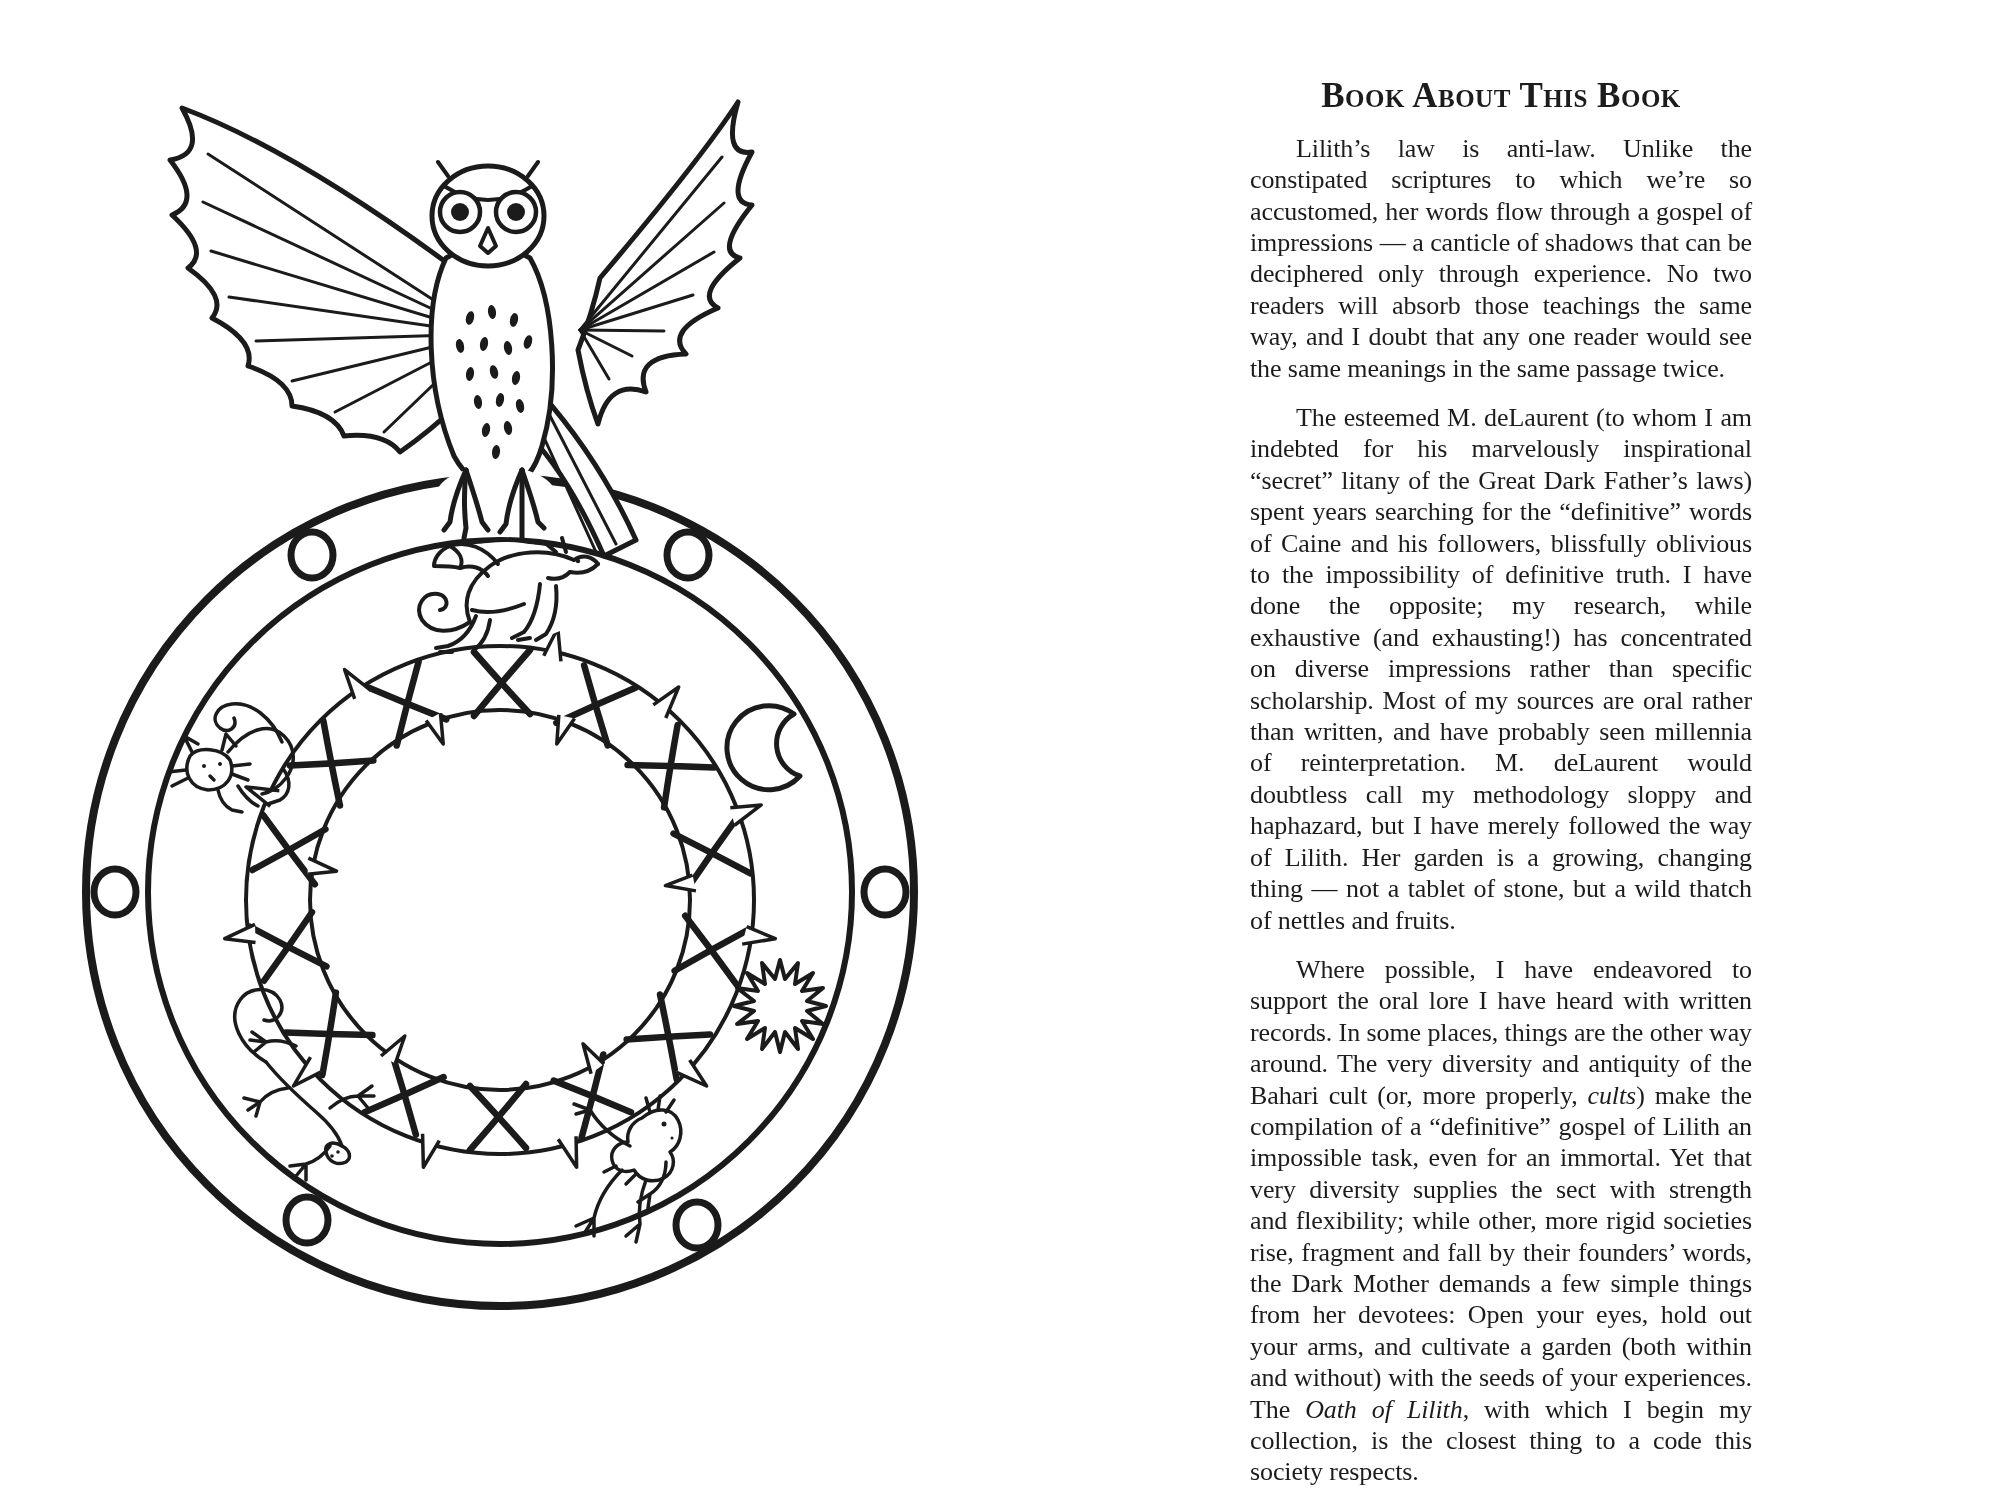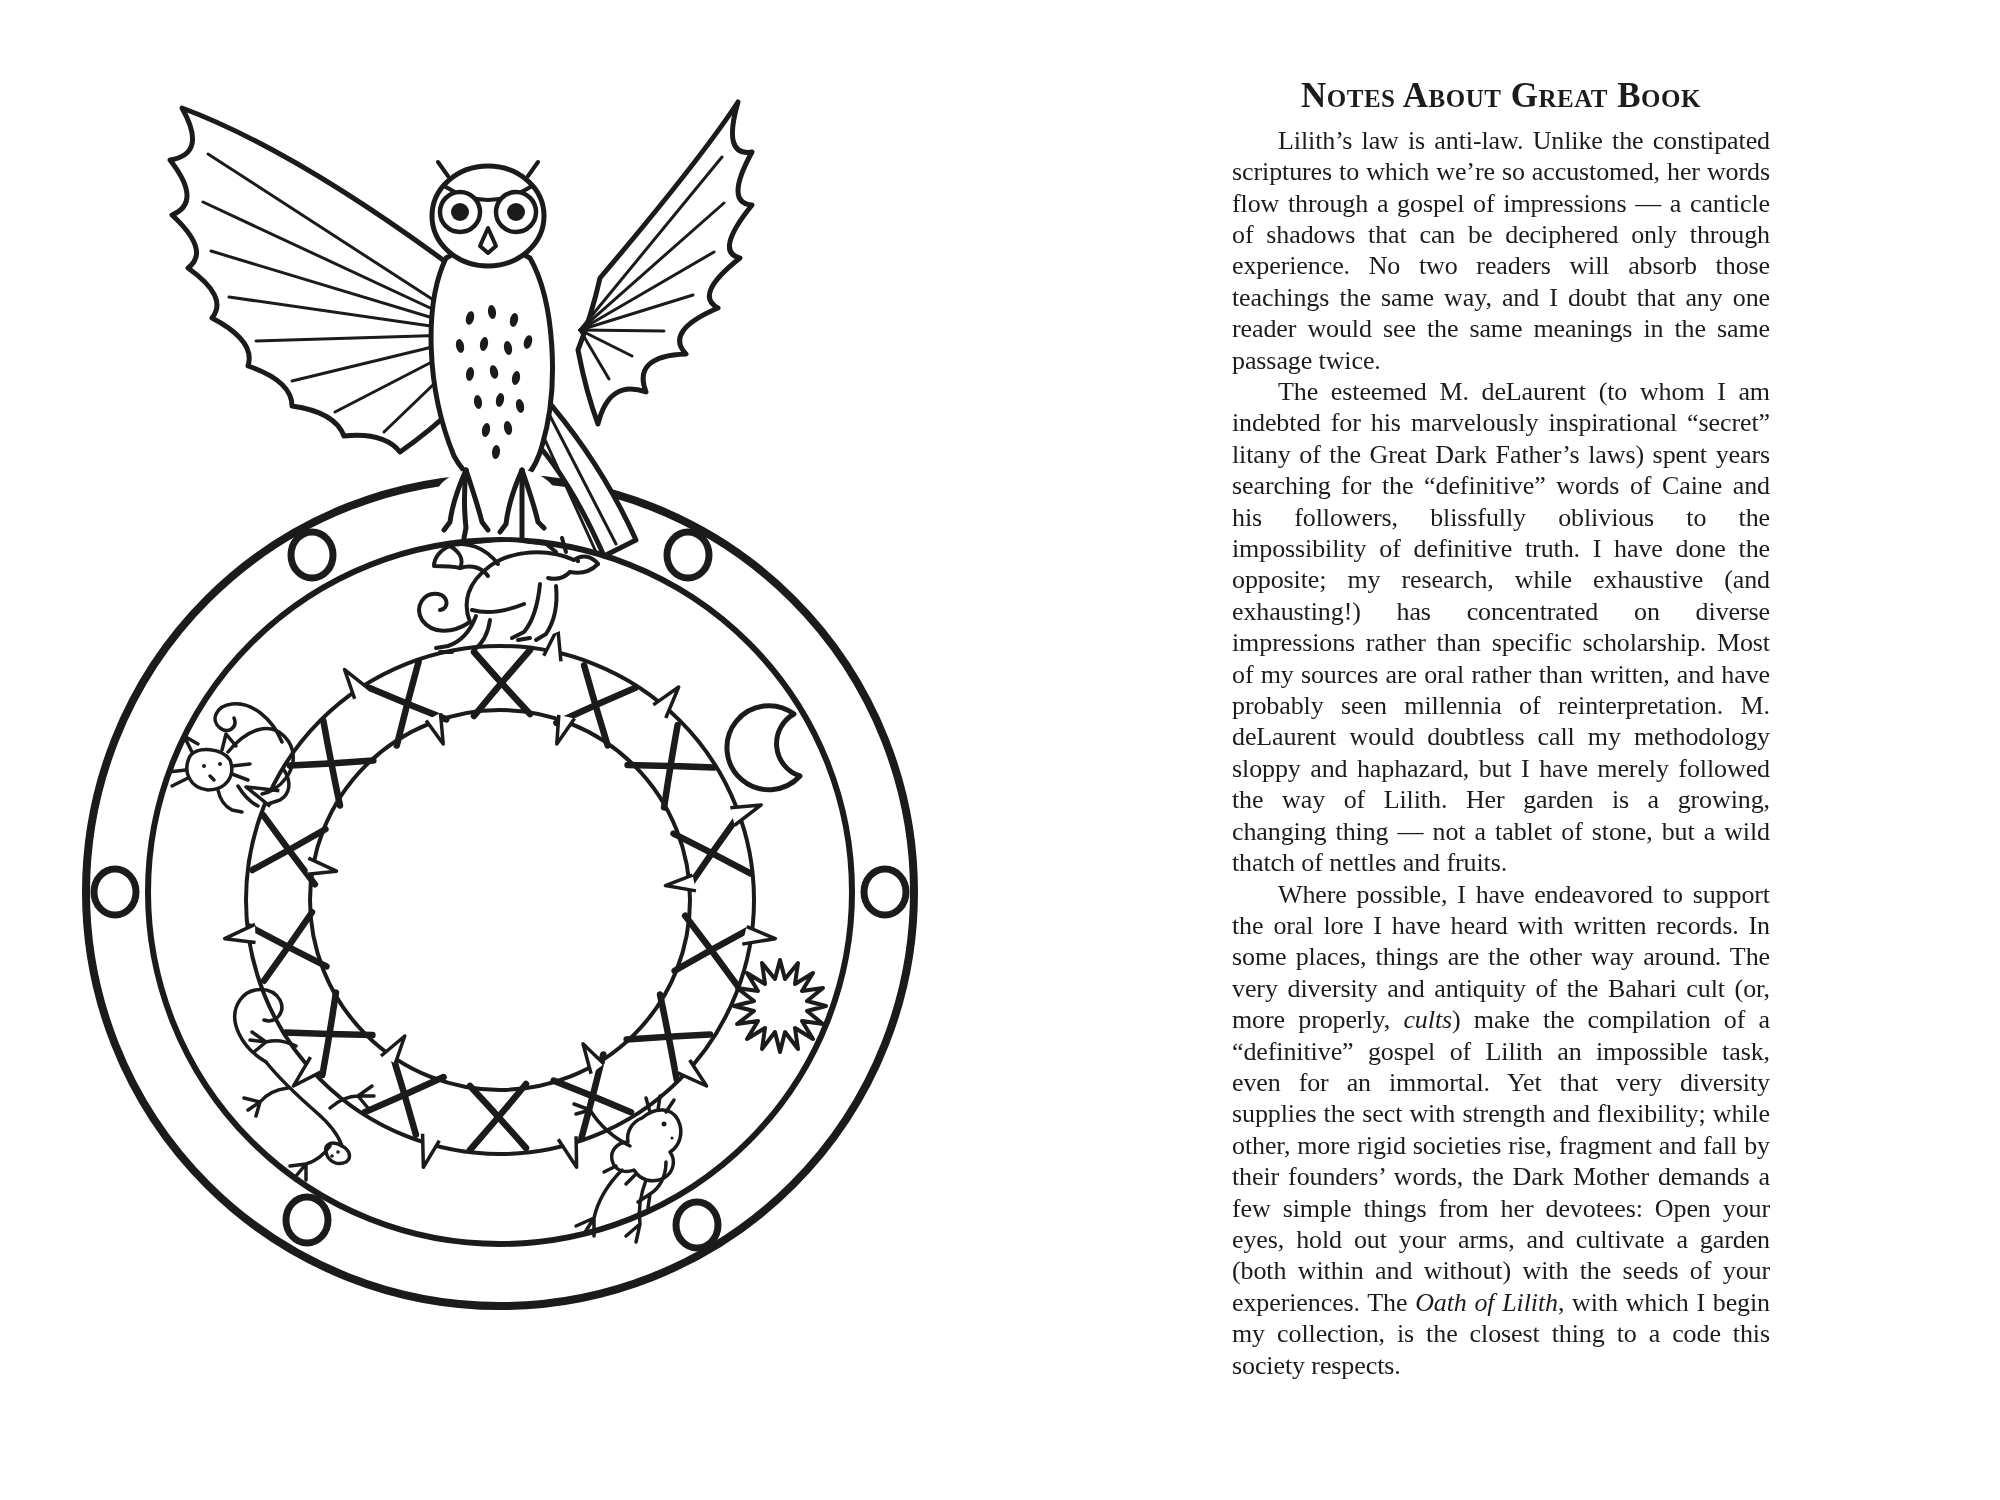--- a/index.html
+++ b/index.html
@@ -25,21 +25,21 @@
   }
   .text-col h1{
     margin:0 0 10px 0;
     font-size:35px;line-height:1.05;
     font-weight:bold;
     font-variant:small-caps;
     letter-spacing:0.5px;
     text-align:center;
   }
   .text-col p{
-    margin:0;
+    margin:18px;
     font-size:26px;
     line-height:31.4px;
     text-align:justify;
     text-indent:46px;
     letter-spacing:-0.1px;
   }
   .text-col p i{}
 </style>
 </head>
 <body>
@@ -260,19 +260,19 @@
           <path d="M 466 470 C 472 488 478 506 482 522 l 6 8"></path>
           <path d="M 522 470 C 514 488 508 506 506 524 l -6 8"></path>
           <path d="M 522 470 C 522 490 522 510 522 530 l 0 8"></path>
           <path d="M 522 470 C 528 488 534 504 538 522 l 6 6"></path>
         </g>
       </g>
     </svg>
   </figure>
 
   <section class="text-col">
-    <h1>Notes About Great Book</h1>
+    <h1>Book About This Book</h1>
     <p>Lilith’s law is anti-law. Unlike the constipated scriptures to which we’re so accustomed, her words flow through a gospel of impressions — a canticle of shadows that can be deciphered only through experience. No two readers will absorb those teachings the same way, and I doubt that any one reader would see the same meanings in the same passage twice.</p>
     <p>The esteemed M. deLaurent (to whom I am indebted for his marvelously inspirational “secret” litany of the Great Dark Father’s laws) spent years searching for the “definitive” words of Caine and his followers, blissfully oblivious to the impossibility of definitive truth. I have done the opposite; my research, while exhaustive (and exhausting!) has concentrated on diverse impressions rather than specific scholarship. Most of my sources are oral rather than written, and have probably seen millennia of reinterpretation. M. deLaurent would doubtless call my methodology sloppy and haphazard, but I have merely followed the way of Lilith. Her garden is a growing, changing thing — not a tablet of stone, but a wild thatch of nettles and fruits.</p>
     <p>Where possible, I have endeavored to support the oral lore I have heard with written records. In some places, things are the other way around. The very diversity and antiquity of the Bahari cult (or, more properly, <i>cults</i>) make the compilation of a “definitive” gospel of Lilith an impossible task, even for an immortal. Yet that very diversity supplies the sect with strength and flexibility; while other, more rigid societies rise, fragment and fall by their founders’ words, the Dark Mother demands a few simple things from her devotees: Open your eyes, hold out your arms, and cultivate a garden (both within and without) with the seeds of your experiences. The <i>Oath of Lilith</i>, with which I begin my collection, is the closest thing to a code this society respects.</p>
   </section>
 
 </div>
 
 </body></html>

